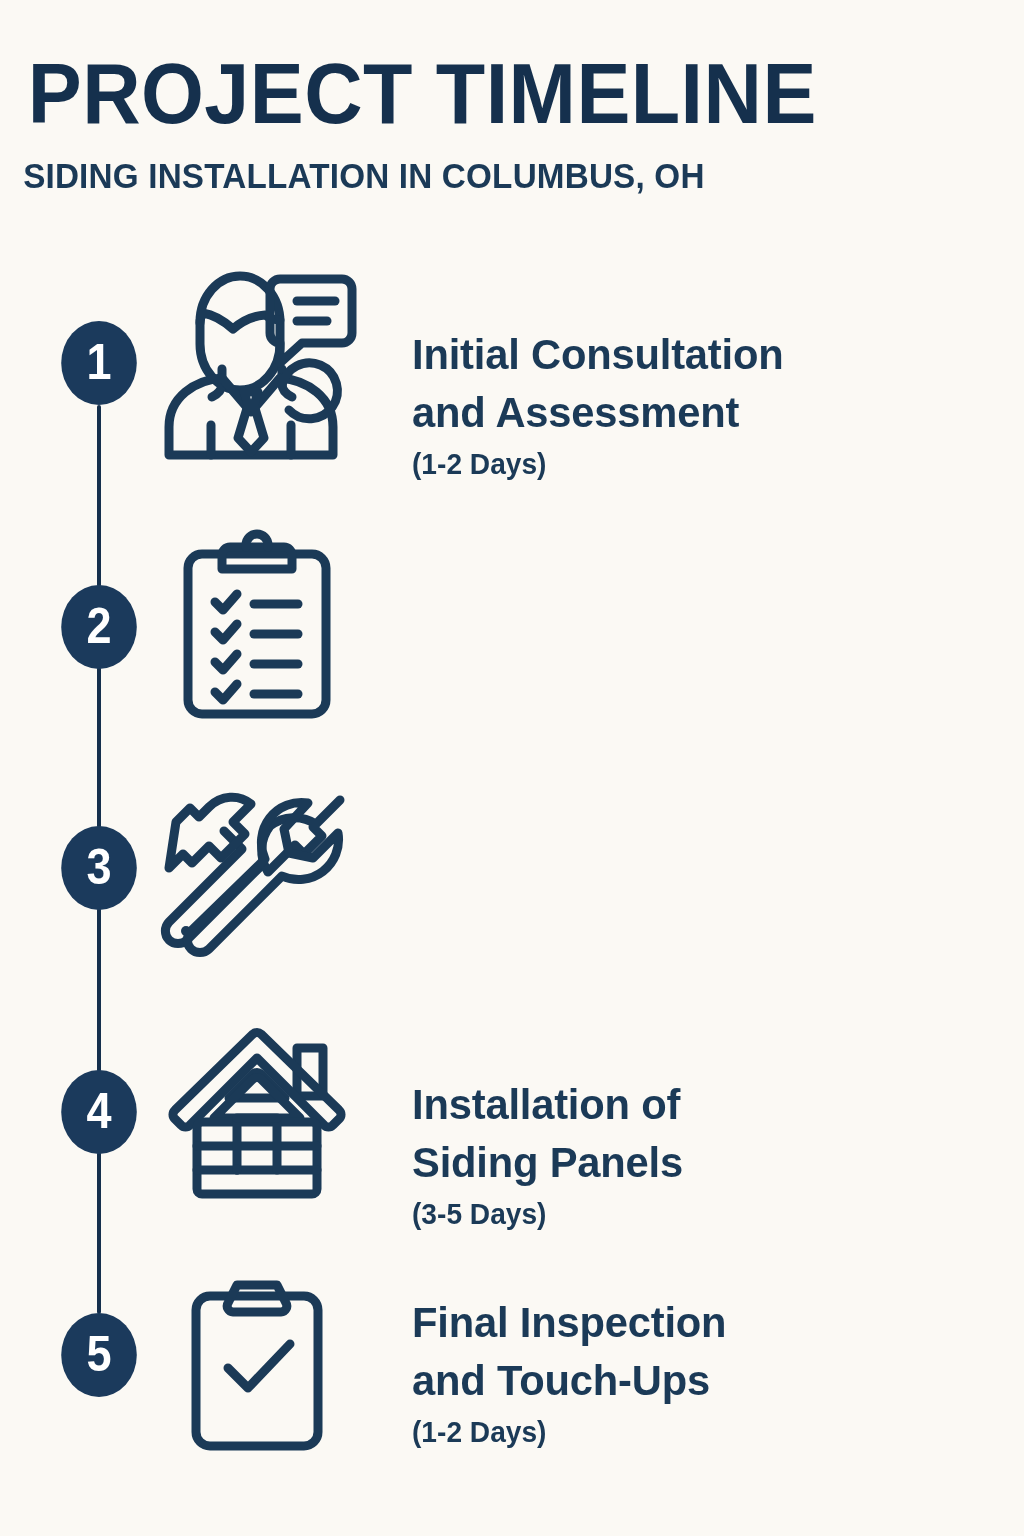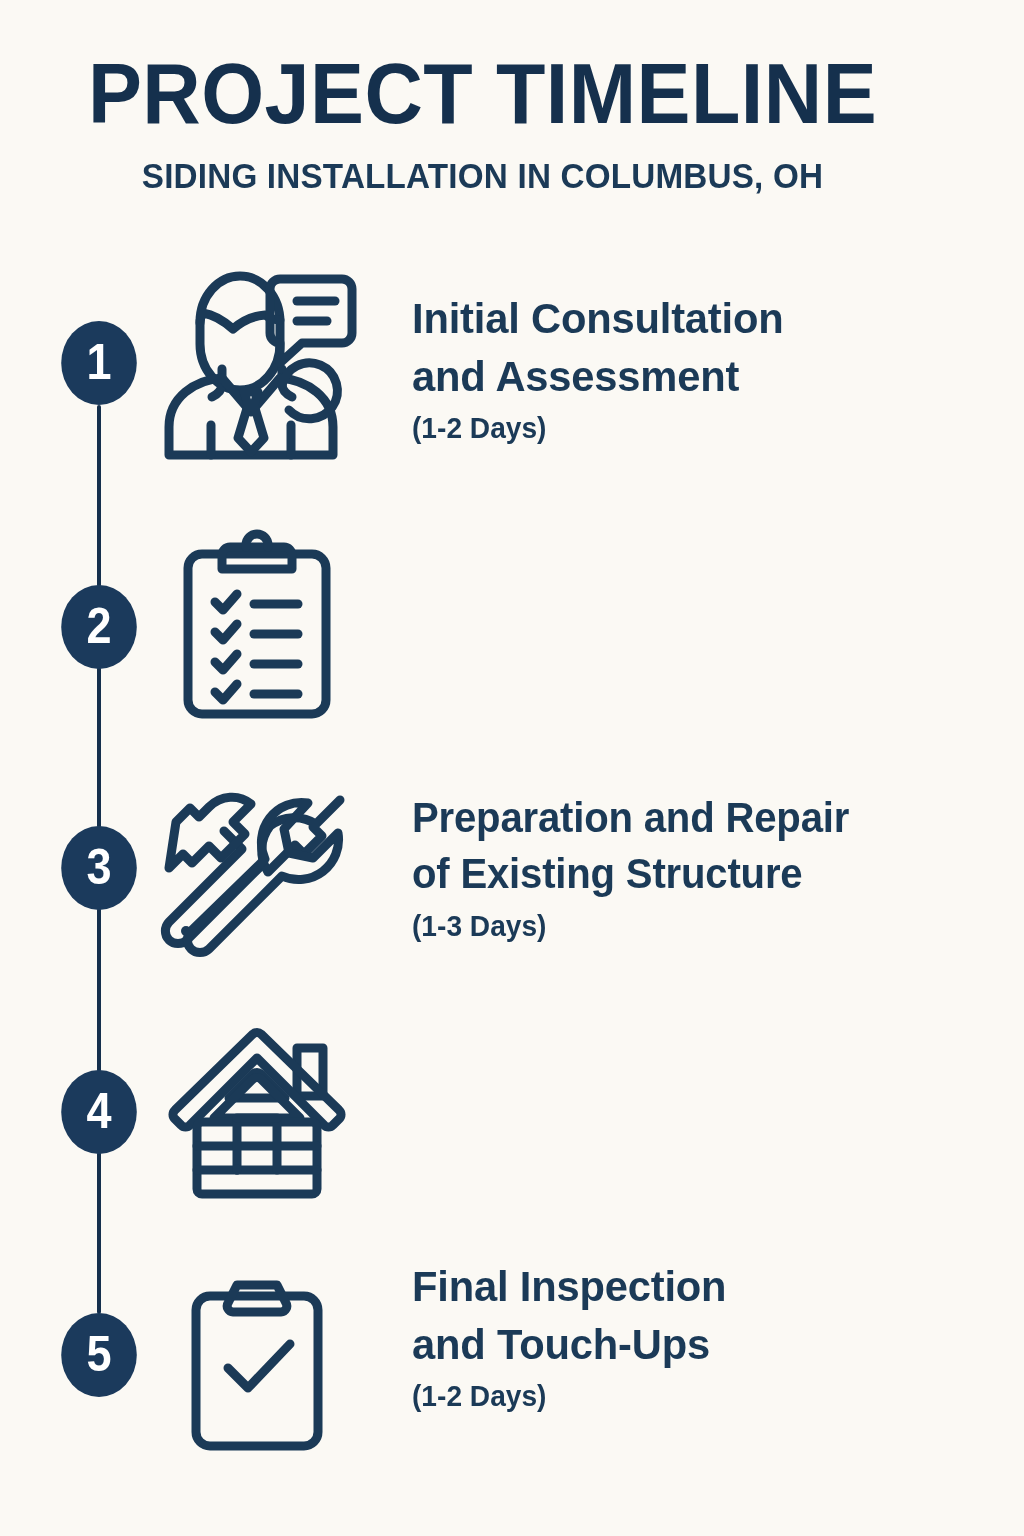--- a/index.html
+++ b/index.html
@@ -21,22 +21,21 @@
     height: 1536px;
     background: #FBF9F4;
   }
 
   
   .header {
     position: absolute;
     top: 52px;
     left: 0;
     width: 925px;
-    text-align: center;
-    margin-left: 20px;
+    text-align: left;
   }
   .title {
     font-family: "Liberation Sans", sans-serif;
     font-weight: 700;
     font-size: 86px;
     line-height: 0.97;
     letter-spacing: 0.5px;
     color: #15304D;
     transform: scaleX(0.94);
     transform-origin: center;
@@ -107,20 +106,21 @@
   }
   .step-icon svg {
     display: block;
     overflow: visible;
   }
 
   .step-text {
     position: absolute;
     left: 412px;
     width: 580px;
+    margin-top: 36px;
   }
   .step-title {
     font-family: "Liberation Sans", sans-serif;
     font-weight: 700;
     font-size: 43px;
     line-height: 1.34;
     color: #1B3A57;
     letter-spacing: -0.2px;
     transform: scaleX(0.97);
     transform-origin: left center;
@@ -228,25 +228,20 @@
 
         <path d="M12 35l14-14 9 9 10-10c12-12 30-13 42-3l-18 18 12 12-24 24-12-12-17 17-9-9-14 14z"></path>
 
         <circle cx="22" cy="144" r="5" fill="#1B3A57" stroke="none"></circle>
 
         <path d="M176 13l-27 27 9 9-18 18-9-9-27 27a40 40 0 0 1 2-46 40 40 0 0 1 46-2z" transform="translate(0,0)"></path>
         <path d="M144 16a40 40 0 0 0-43 56l-74 72a13 13 0 0 0 0 18l0 0a13 13 0 0 0 18 0l73-73a40 40 0 0 0 56-43l-25 25-24-5-5-24z"></path>
       </svg>
     </div>
 
-    <div class="step-text" style="top:790px;">
-      <div class="step-title tight">Preparation and Repair</div>
-      <div class="step-title tight">of Existing Structure</div>
-      <div class="step-duration">(1-3 Days)</div>
-    </div>
 
     <div class="node" style="top:1070px;">
       <span>4</span>
     </div>
 
     <div class="step-icon" style="top:1012px;">
       <svg width="176" height="180" viewBox="0 0 176 180" fill="none" stroke="#1B3A57" stroke-width="9" stroke-linecap="round" stroke-linejoin="round">
 
         <path d="M128 26h26v48h-26z"></path>
 
@@ -261,20 +256,25 @@
         <path d="M28 148h120"></path>
 
         <path d="M68 100v48"></path>
         <path d="M108 100v48"></path>
         <path d="M68 148v-1"></path>
 
         <path d="M68 96h40"></path>
       </svg>
     </div>
 
+    <div class="step-text" style="top:1040px;">
+      <div class="step-title">Installation of</div>
+      <div class="step-title">Siding Panels</div>
+      <div class="step-duration">(3-5 Days)</div>
+    </div>
 
     <div class="node" style="top:1313px;">
       <span>5</span>
     </div>
 
     <div class="step-icon" style="top:1268px;">
       <svg width="134" height="172" viewBox="0 0 134 172" fill="none" stroke="#1B3A57" stroke-width="9" stroke-linecap="round" stroke-linejoin="round">
 
         <rect x="6" y="14" width="122" height="150" rx="14"></rect>
 

